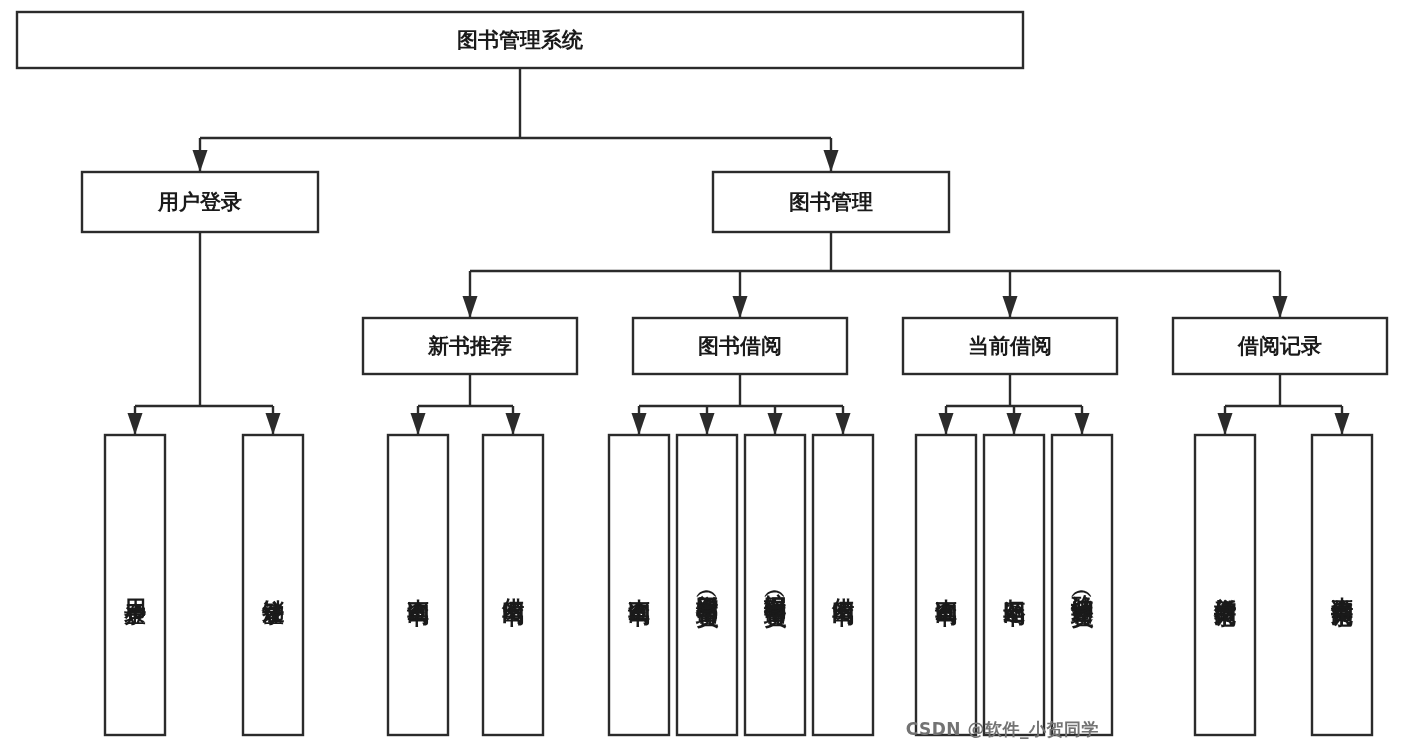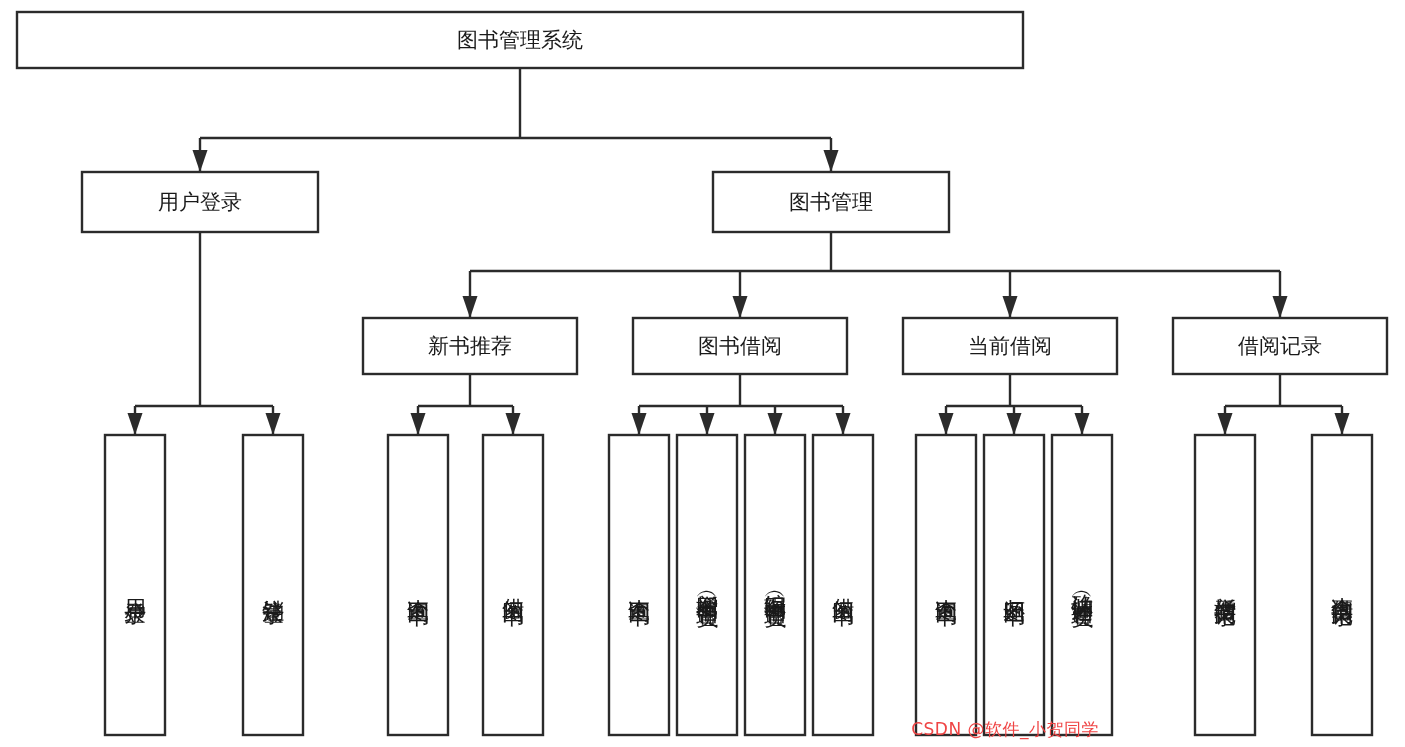--- a/index.html
+++ b/index.html
@@ -12,20 +12,21 @@
     font-family: "DejaVu Sans", "Liberation Sans", sans-serif;
     width: 1405px;
     height: 747px;
     overflow: hidden;
   }
   #diagram-root {
     position: relative;
     width: 1111px;
     height: 747px;
     background: #ffffff;
+    font-weight: bold;
   }
   svg#tree-svg {
     position: absolute;
     top: 0;
     left: 0;
     width: 1405px;
     height: 747px;
   }
   .box-rect {
     fill: #ffffff;
@@ -62,21 +63,21 @@
     justify-content: center;
     white-space: nowrap;
     pointer-events: none;
   }
   .watermark {
     position: absolute;
     right: 12px;
     bottom: 6px;
     font-family: "DejaVu Sans", "Liberation Sans", sans-serif;
     font-size: 17px;
-    color: #ef4444;
+    color: #737373;
     letter-spacing: 0.5px;
     user-select: none;
   }
 </style>
 </head>
 <body>
 
 <div id="diagram-root">
 
   <svg id="tree-svg" viewBox="0 0 1405 747">

